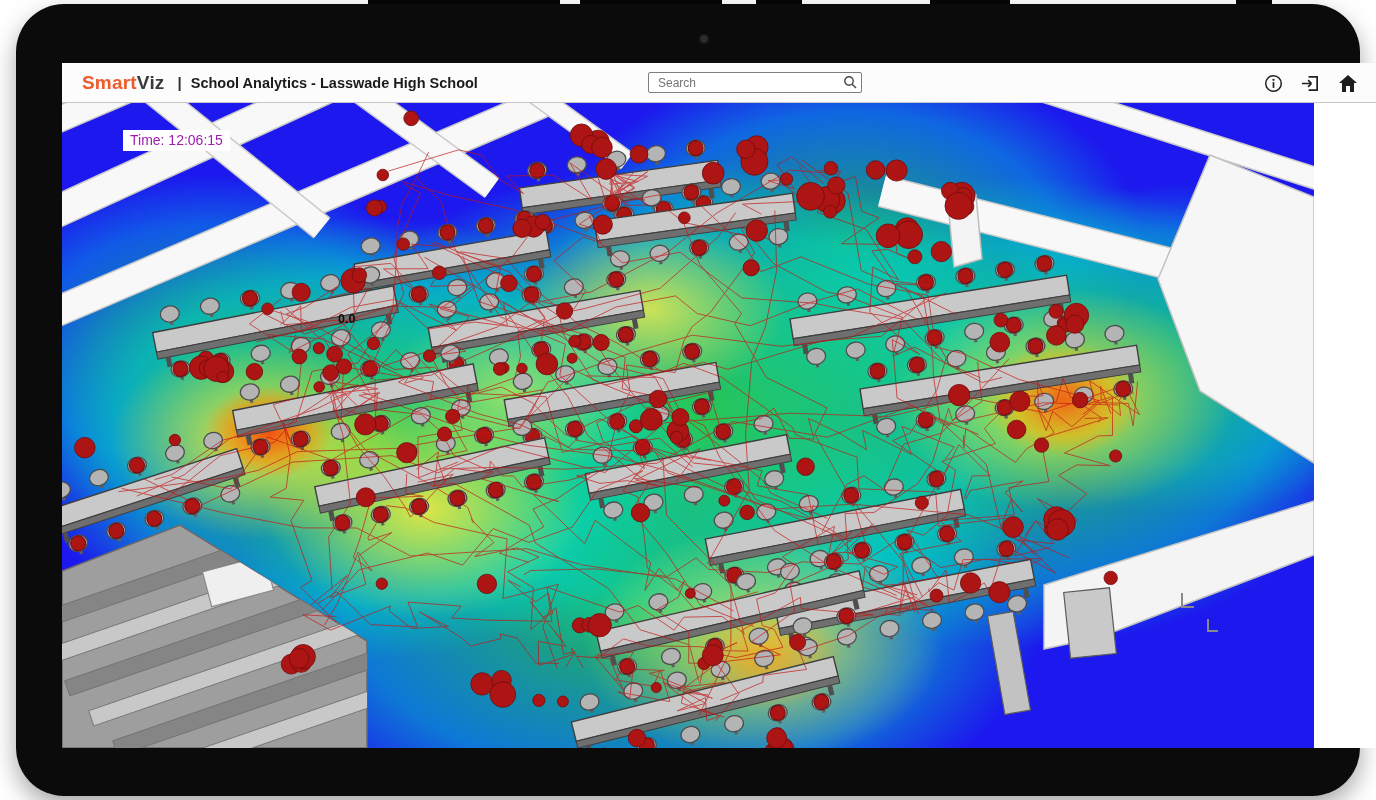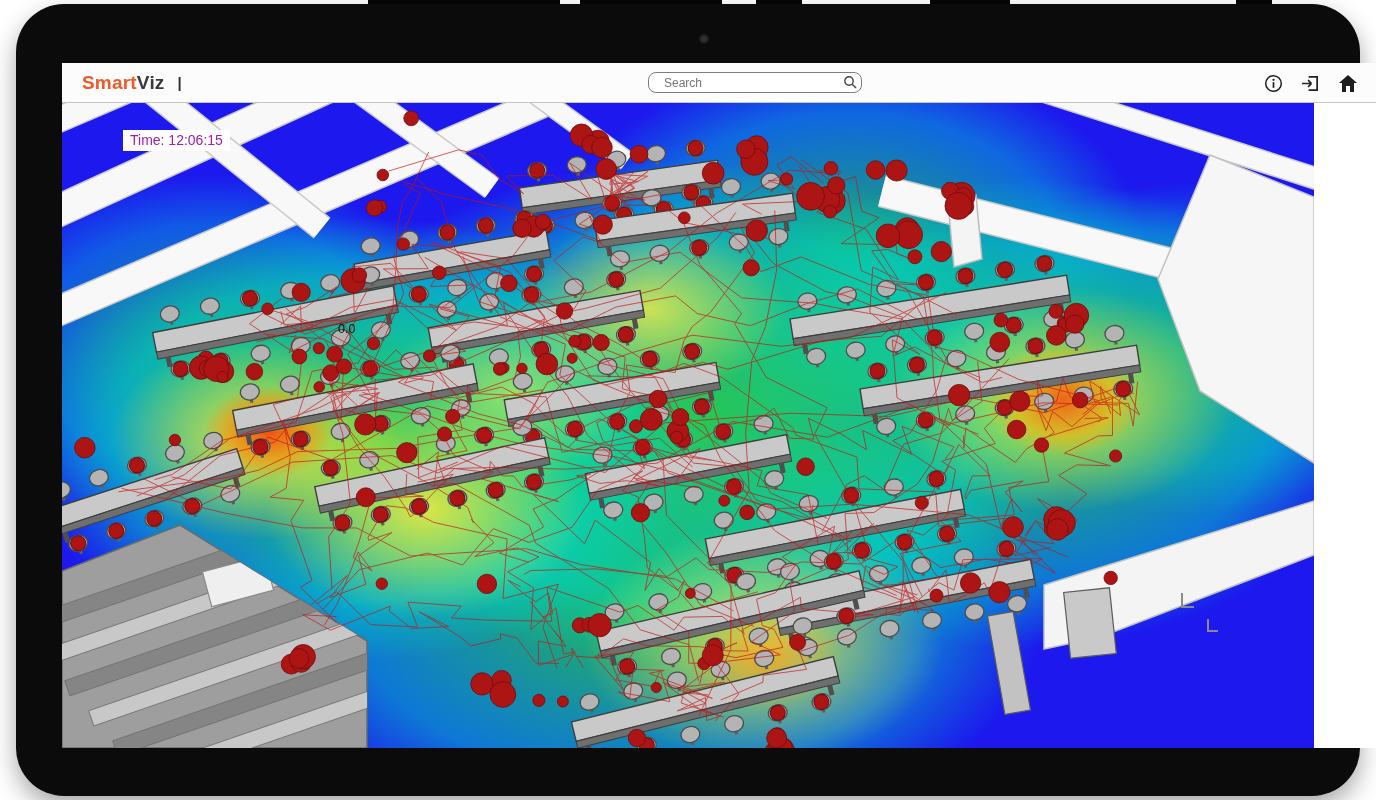--- a/index.html
+++ b/index.html
@@ -26,22 +26,22 @@
     position:relative;height:40px;background:#fcfcfc;border-bottom:1px solid #c6c6c6;
     display:flex;align-items:center;padding-left:20px;box-sizing:border-box;
   }
   .logo{font-size:19px;font-weight:bold;letter-spacing:.2px;white-space:nowrap}
   .logo .p1{color:#F05A28}
   .logo .p2{color:#3a3a3a}
   .sep{margin:0 9px 0 13px;color:#2e2e2e;font-size:15px;font-weight:bold}
   .title{font-size:14.5px;font-weight:bold;color:#1b1b1b;white-space:nowrap}
   .search{position:absolute;left:586px;top:9px;width:214px;height:21px}
   .search input{
-    width:100%;height:100%;box-sizing:border-box;border:1px solid #7e7e7e;border-radius:8px;
-    font-size:12px;padding:0 24px 0 15px;color:#333;outline:none;font-family:inherit;background:#fff;
+    width:100%;height:100%;box-sizing:border-box;border:1px solid #7e7e7e;border-radius:2px;
+    font-size:12px;padding:0 24px 0 9px;color:#333;outline:none;font-family:inherit;background:#fff;
   }
   .search svg{position:absolute;right:5px;top:3px}
   .appicons{position:absolute;right:36px;top:0;height:40px;display:flex;align-items:center;gap:17px}
   .appicons button{background:none;border:none;padding:0;margin:0;cursor:pointer;display:flex;align-items:center}
   
   .view{
     position:absolute;left:0;top:40px;width:1252px;height:645px;
     background:#1C18EE;overflow:hidden;
   }
   .heatmap{
@@ -63,21 +63,21 @@
       radial-gradient(480px 285px at 46% 78%, rgba(36,200,70,.9), rgba(0,215,190,.5) 60%, rgba(20,60,255,0) 85%),
       radial-gradient(300px 205px at 12% 38%, rgba(30,190,90,.75), rgba(0,190,220,.4) 60%, rgba(20,60,255,0) 85%),
       radial-gradient(285px 195px at 90% 38%, rgba(30,190,90,.7), rgba(0,190,220,.4) 60%, rgba(20,60,255,0) 85%),
       radial-gradient(345px 220px at 63% 22%, rgba(30,195,80,.8), rgba(0,200,210,.45) 60%, rgba(20,60,255,0) 85%);
   }
   .scene{position:absolute;left:0;top:0;width:1252px;height:645px}
   .time-label{
     position:absolute;left:61px;top:27px;background:#fff;color:#a21caf;
     font-size:14px;line-height:17px;padding:2px 7px;white-space:nowrap;
   }
-  .annot{position:absolute;left:276px;top:219px;color:#0d0d0d;font-size:12.5px;font-weight:normal}
+  .annot{position:absolute;left:276px;top:209px;color:#0d0d0d;font-size:12.5px;font-weight:bold}
 </style>
 </head>
 <body>
 
 <div class="artifact" style="left:368px;width:192px;height:26px"></div>
 <div class="artifact" style="left:580px;width:142px;height:26px"></div>
 <div class="artifact" style="left:756px;width:46px;height:18px"></div>
 <div class="artifact" style="left:930px;width:80px;height:12px"></div>
 <div class="artifact" style="left:1236px;width:36px;height:16px"></div>
 
@@ -85,20 +85,21 @@
   <div class="camera"></div>
 </div>
 
 <div class="screen">
 
   <div class="appbar">
     <div class="logo">
       <span class="p1">Smart</span><span class="p2">Viz</span>
     </div>
     <span class="sep">|</span>
+    <span class="title">School Analytics - Lasswade High School</span>
 
     <div class="search">
       <input type="text" placeholder="Search" style="">
       <svg width="14" height="14" viewBox="0 0 14 14">
         <circle cx="6" cy="6" r="4.2" fill="none" stroke="#444" stroke-width="1.4"></circle>
         <line x1="9.2" y1="9.2" x2="13" y2="13" stroke="#444" stroke-width="1.4"></line>
       </svg>
     </div>
 
     <div class="appicons">

